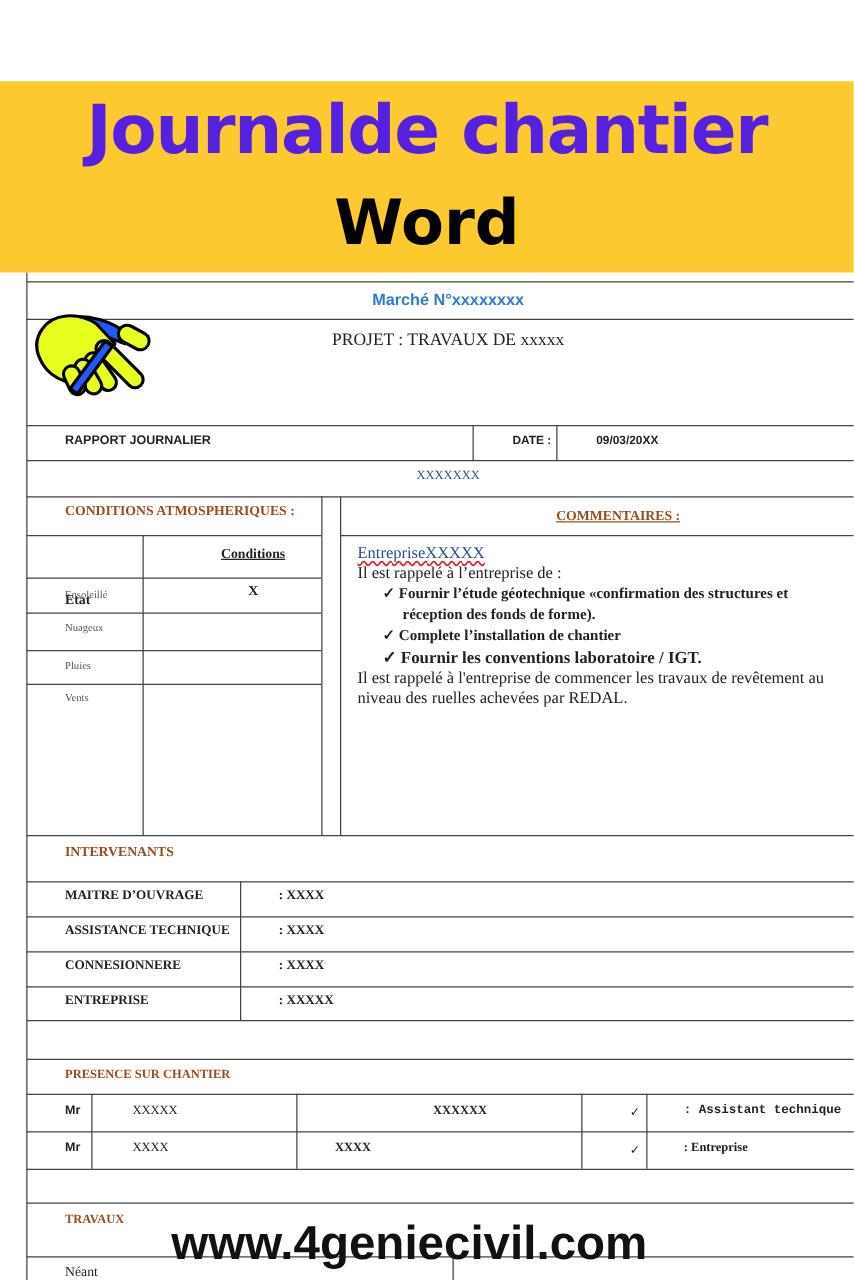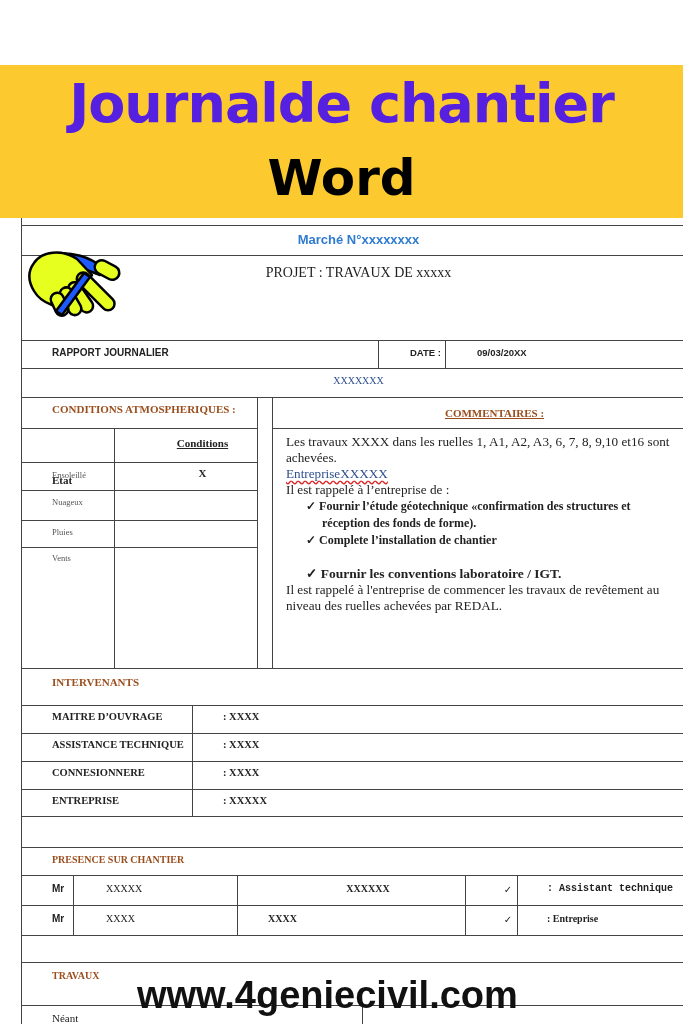--- a/index.html
+++ b/index.html
@@ -13,21 +13,21 @@
   .sans{font-family:"Liberation Sans",sans-serif;}
   .t{position:absolute;white-space:nowrap;padding-left:17px;}
   .sec{color:#9A4E1E;font-weight:bold;font-size:11px;}
   .small{font-size:10px;}
   .brown-u{color:#9A4E1E;font-weight:bold;font-size:11px;text-decoration:underline;}
   .wavy{text-decoration:underline wavy #d22;text-underline-offset:2px;}
   .comments{left:286px;top:434px;width:395px;font-size:13.2px;line-height:16px;color:#222;}
   .comments .blue{color:#2E4F8E;}
   .comments ul{list-style:none;margin:0;padding:0 0 0 20px;}
   .comments li{font-weight:bold;font-size:12px;line-height:17px;padding-left:16px;text-indent:-16px;}
-  .comments li.big{font-size:13.5px;margin-top:16px;}
+  .comments li.big{font-size:13.5px;}
   .watermark{left:120px;top:974px;font-family:"Liberation Sans",sans-serif;font-weight:bold;font-size:38px;color:#111;letter-spacing:0px;}
 </style>
 </head>
 <body>
 
 <div class="abs banner"></div>
 <div class="abs title1">Journalde chantier</div>
 <div class="abs title2">Word</div>
 
 <div>
@@ -114,21 +114,20 @@
   <div class="t" style="left:114px;width:143px;text-align:center;top:467px;font-size:11px;font-weight:bold;">X</div>
   <div class="t" style="left:35px;top:497px;font-size:8.5px;color:#555;">Nuageux</div>
   <div class="t" style="left:114px;width:143px;text-align:center;top:495px;font-size:11px;font-weight:bold;"></div>
   <div class="t" style="left:35px;top:527px;font-size:8.5px;color:#555;">Pluies</div>
   <div class="t" style="left:114px;width:143px;text-align:center;top:525px;font-size:11px;font-weight:bold;"></div>
   <div class="t" style="left:35px;top:553px;font-size:8.5px;color:#555;">Vents</div>
   <div class="t" style="left:114px;width:143px;text-align:center;top:553px;font-size:11px;font-weight:bold;"></div>
 </div>
 
 <div class="abs comments">
-  <div>Les travaux XXXX dans les ruelles 1, A1, A2, A3, 6, 7, 8, 9,10 et16 sont achevées.</div>
   <div class="blue wavy" style="display:inline-block;text-align:center;">EntrepriseXXXXX</div>
   <div>Il est rappelé à l’entreprise de :</div>
   <ul>
     <li><span>✓</span> <span>Fournir l’étude géotechnique «confirmation des structures et réception des fonds de forme).</span></li>
     <li><span>✓</span> <span>Complete l’installation de chantier</span></li>
     <li class="big"><span>✓</span> <span>Fournir les conventions laboratoire / IGT.</span></li>
   </ul>
   <div>Il est rappelé à l'entreprise de commencer les travaux de revêtement au niveau des ruelles achevées par REDAL.</div>
 </div>
 

